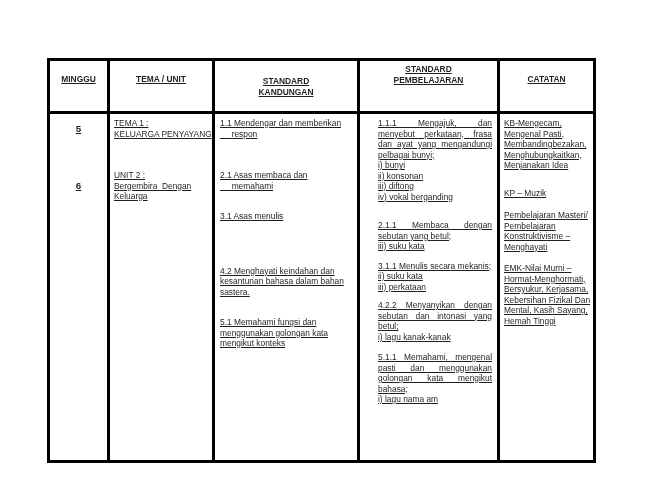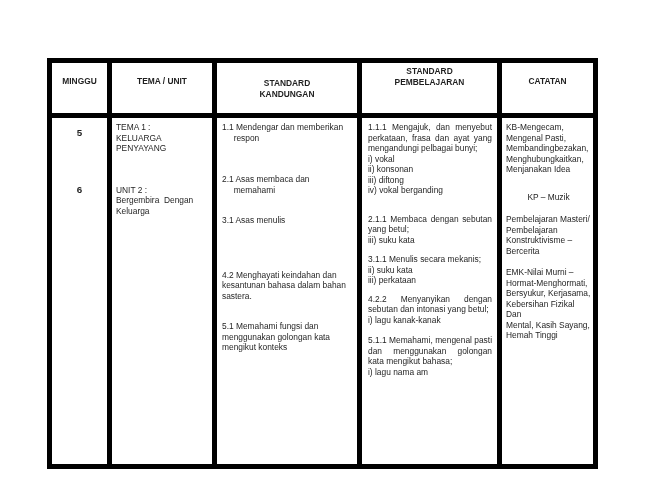--- a/index.html
+++ b/index.html
@@ -8,54 +8,55 @@
     font-family:"Liberation Sans", sans-serif;
     position:relative;overflow:hidden;
   }
   .page{position:absolute;left:0;top:0;width:647px;height:500px;background:#ffffff;}
   table.grid{
     position:absolute;left:47px;top:58px;width:546px;
     border-collapse:collapse;table-layout:fixed;
     border:2px solid #909090;
   }
   th,td{
-    border:5px solid #000000;
+    border:3px solid #000000;
     vertical-align:top;
     padding:0;
     font-size:8.4px;line-height:10.5px;color:#1f1f1f;
     overflow:hidden;
+    text-decoration:underline;
   }
   th{font-weight:bold;text-align:center;white-space:pre-line;height:35px;}
   th.h-mid{padding-top:13px;margin-top:28px;}
   th.h-sk{padding-top:15px;}
   th.h-sp{padding-top:3px;}
   td{height:333px;}
   td.c1{text-align:center;}
   .week{font-size:9.8px;font-weight:bold;line-height:12px;}
   .w1{margin-top:9px;}
   .w2{margin-top:45px;}
   td.c2{padding:4px 0 9px 4px;margin-top:28px;}
   td.c3{padding:4px 5px 0 5px;margin-top:44px;}
-  td.c4{padding:4px 5px 0 6px;}
+  td.c4{padding:4px 5px 0 18px;}
   td.c5{padding:4px 2px 0 4px;}
   .p{margin:0;white-space:pre-line;}
   .tema{margin-bottom:31px;}
   .sk1{margin-bottom:31px;}
   .sk2{margin-bottom:20px;}
   .sk3{margin-bottom:44px;}
   .sk4{margin-bottom:20px;}
   .sp p{margin:0;}
   .sp .head{text-align:justify;white-space:normal;}
   .sp .item{white-space:pre-line;}
   .sp1{margin-bottom:18px;}
   .sp2{margin-bottom:9px;}
   .sp3{margin-bottom:8px;}
   .sp4{margin-bottom:10px;}
   .ct1{margin-bottom:17px;}
-  .ct2{margin-bottom:12px;text-align:center;}
+  .ct2{margin-bottom:12px;}
   .ct3{margin-bottom:11px;}
 </style>
 </head>
 <body>
 
 <div class="page">
   <table class="grid">
     <colgroup>
       <col style="width:60px">
         <col style="width:105px">
@@ -92,21 +93,21 @@
 &nbsp;&nbsp;&nbsp;&nbsp;&nbsp;respon</p>
           <p class="p sk2">2.1 Asas membaca dan
 &nbsp;&nbsp;&nbsp;&nbsp;&nbsp;memahami</p>
           <p class="p sk3">3.1 Asas menulis</p>
           <p class="p sk4">4.2 Menghayati keindahan dan kesantunan bahasa dalam bahan sastera.</p>
           <p class="p sk5">5.1 Memahami fungsi dan menggunakan golongan kata mengikut konteks</p>
         </td>
         <td class="c4">
           <div class="sp sp1">
             <p class="head">1.1.1 Mengajuk, dan menyebut perkataan, frasa dan ayat yang mengandungi pelbagai bunyi;</p>
-            <p class="item">i) vokal</p>
+            <p class="item">i) bunyi</p>
             <p class="item">ii) konsonan</p>
             <p class="item">iii) diftong</p>
             <p class="item">iv) vokal berganding</p>
           </div>
           <div class="sp sp2">
             <p class="head">2.1.1 Membaca dengan sebutan yang betul;</p>
             <p class="item">iii) suku kata</p>
           </div>
           <div class="sp sp3">
             <p class="head">3.1.1 Menulis secara mekanis;</p>
@@ -125,21 +126,21 @@
         <td class="c5">
           <p class="p ct1">KB-Mengecam,
 Mengenal Pasti,
 Membandingbezakan,
 Menghubungkaitkan,
 Menjanakan Idea</p>
           <p class="p ct2">KP – Muzik</p>
           <p class="p ct3">Pembelajaran Masteri/
 Pembelajaran
 Konstruktivisme –
-Bercerita</p>
+Menghayati</p>
           <p class="p ct4">EMK-Nilai Murni –
 Hormat-Menghormati,
 Bersyukur, Kerjasama,
 Kebersihan Fizikal Dan
 Mental, Kasih Sayang,
 Hemah Tinggi</p>
         </td>
       </tr>
     </tbody>
   </table>

